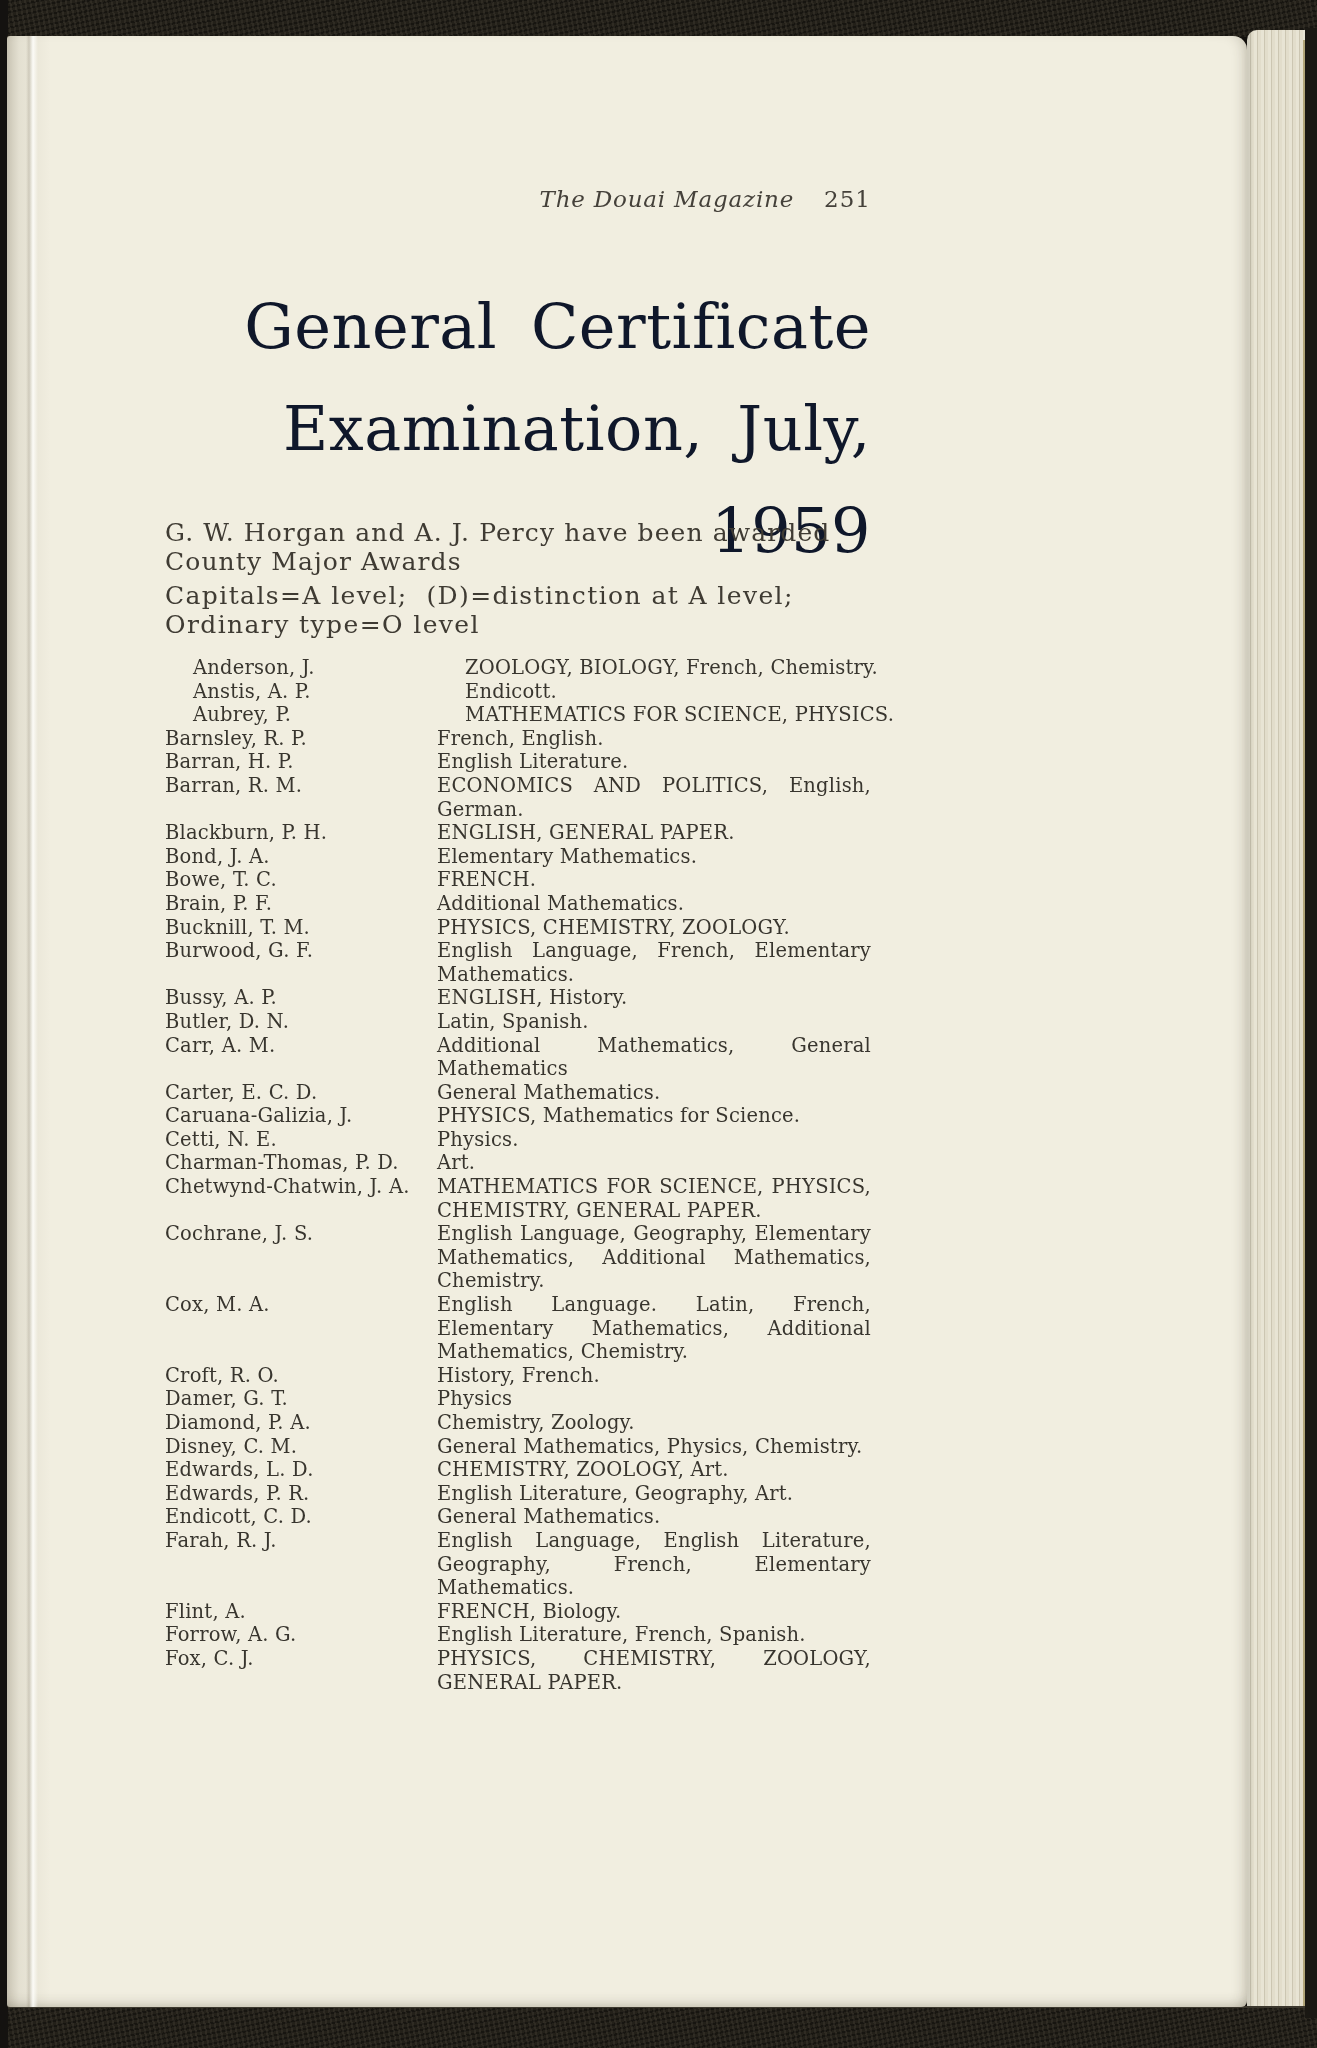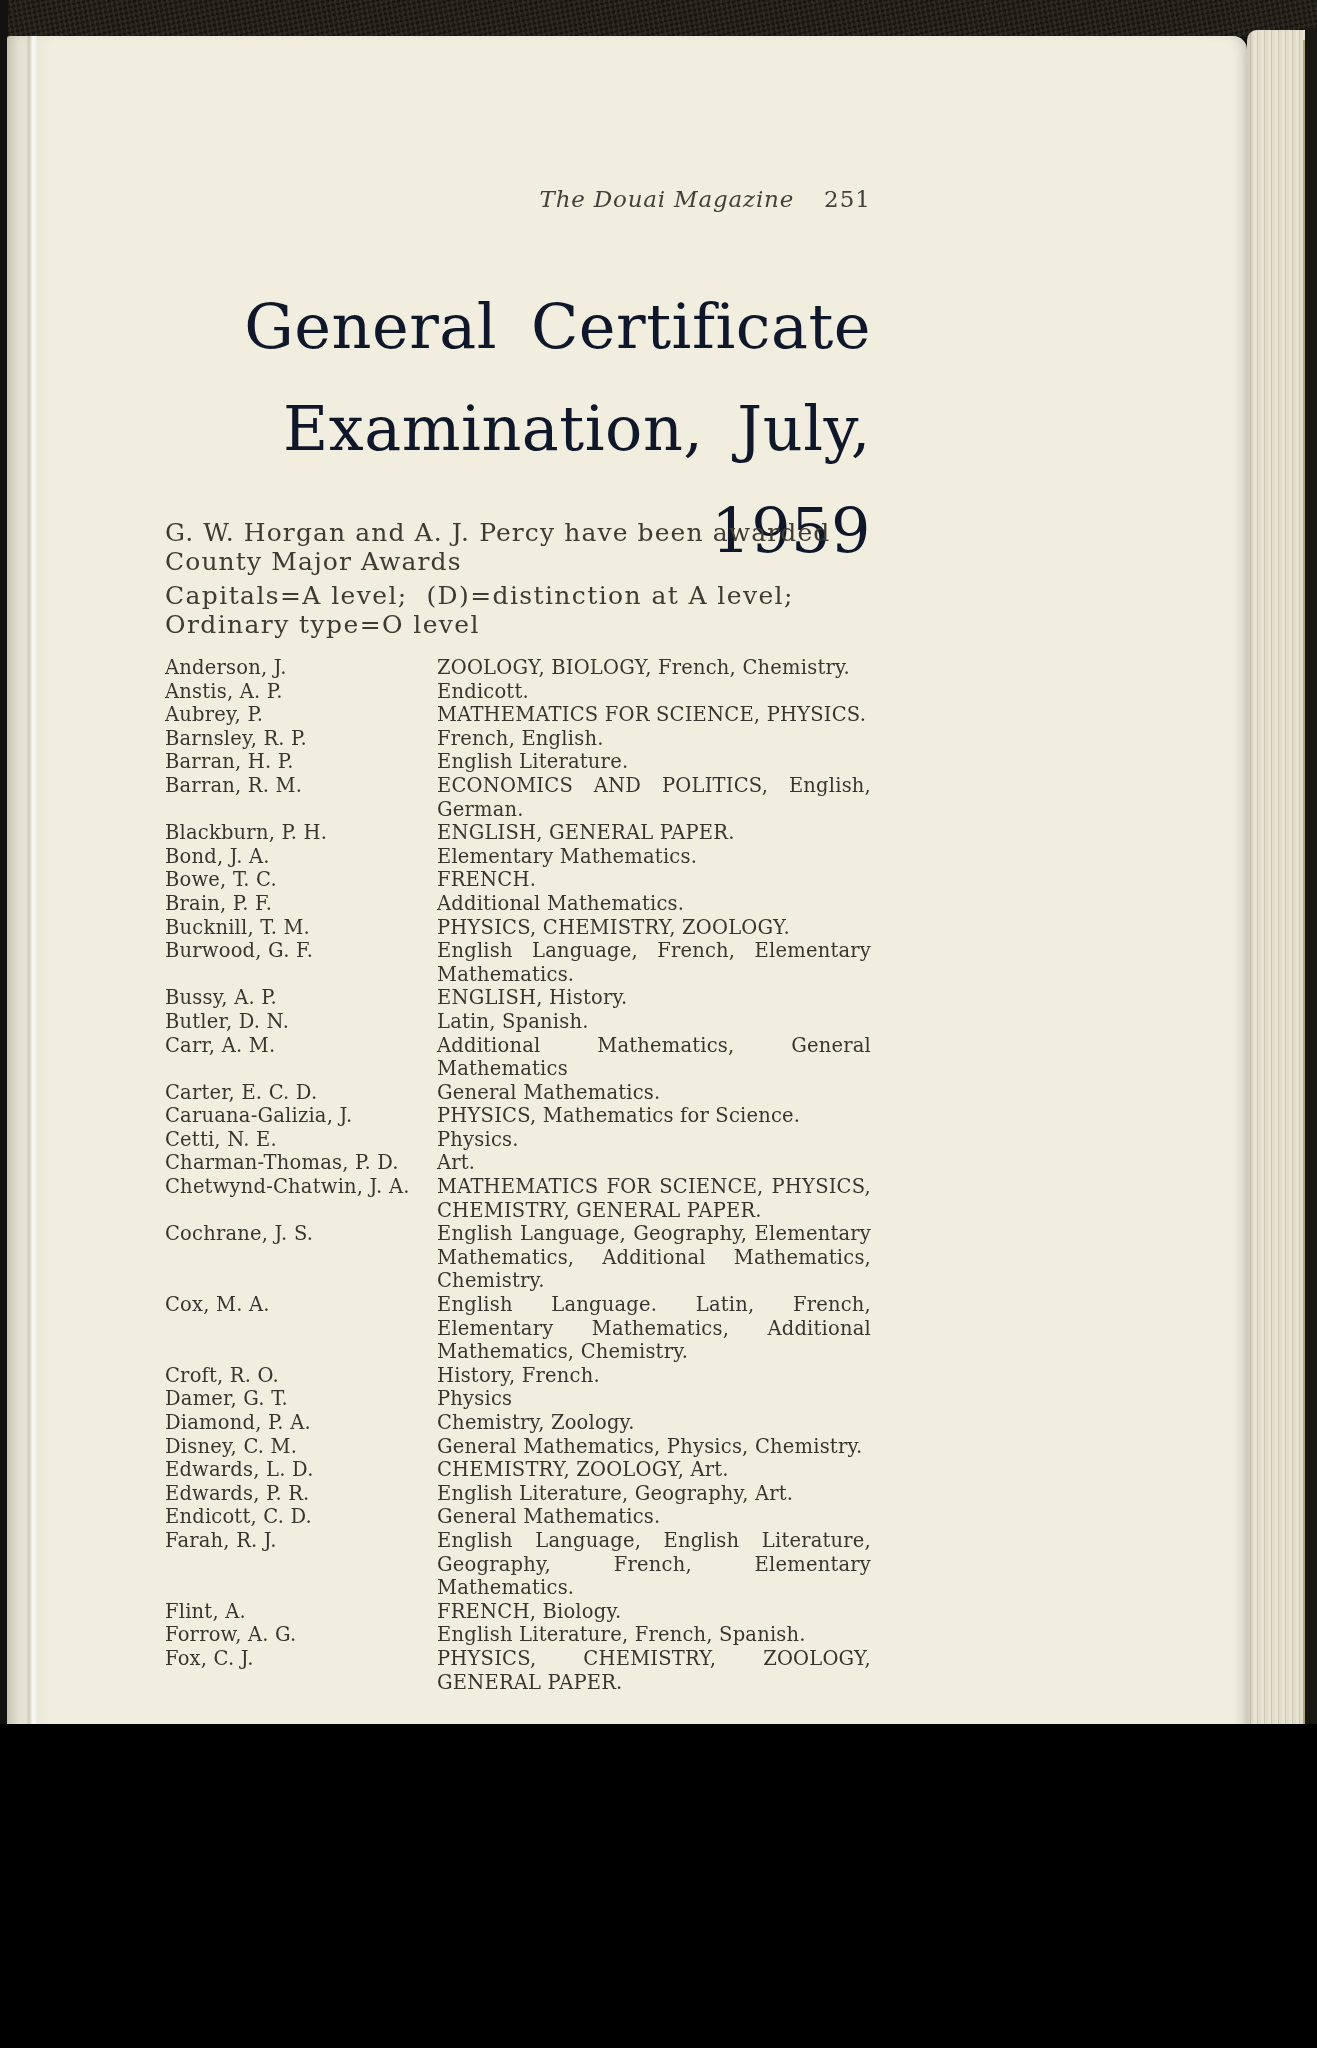--- a/index.html
+++ b/index.html
@@ -1,17 +1,17 @@
 <!DOCTYPE html>
 <html><head>
 <meta charset="utf-8">
 <style>
   html,body{margin:0;padding:0;background:#000;}
   .book{
-    position:relative;width:1317px;height:1724px;overflow:hidden;
+    position:relative;width:1317px;height:2048px;overflow:hidden;
     background:#12100d;
     font-family:"DejaVu Serif","Liberation Serif",serif;
   }
   
   .cover-band{
     position:absolute;left:0;right:0;
     background:
       repeating-linear-gradient(80deg, rgba(110,102,88,.16) 0 2px, rgba(0,0,0,0) 2px 5px),
       repeating-linear-gradient(-12deg, rgba(0,0,0,.35) 0 2px, rgba(0,0,0,0) 2px 5px),
       #232019;
@@ -54,21 +54,21 @@
   }
   .running-head .pagenum{font-style:normal;margin-left:30px;letter-spacing:1px;}
   .article-title{
     position:absolute;top:240px;width:100%;text-align:right;
     font-size:62px;line-height:102px;color:#0f172a;word-spacing:.22em;letter-spacing:.5px;
   }
   .awards-note{position:absolute;top:482px;width:100%;font-size:25px;letter-spacing:1.1px;color:#3f3b33;}
   .key-note{position:absolute;top:545px;width:100%;font-size:25px;letter-spacing:1.4px;color:#3f3b33;white-space:pre-wrap;}
   .results{position:absolute;top:620px;width:100%;font-size:19.5px;line-height:23.6px;color:#38352e;letter-spacing:.2px;}
   .group{}
-  .group:first-child{margin-top:0;}
+  .group:first-child{margin-top:0;margin-left:28px;}
   .entry{display:grid;grid-template-columns:272px 434px;}
   .entry .name{text-align:left;}
   .entry .subjects{text-align:justify;hyphens:manual;-webkit-hyphens:manual;}
 </style>
 </head>
 <body>
 
 <div class="book">
   <div class="cover-band cover-top"></div>
   <div class="fore-edge"></div>

